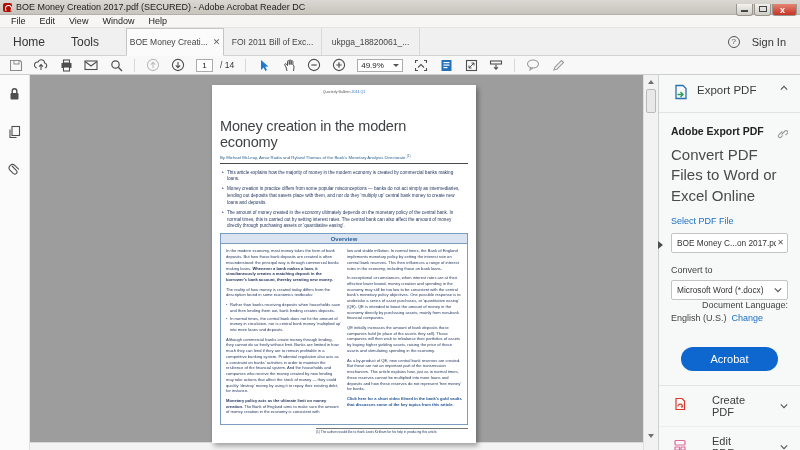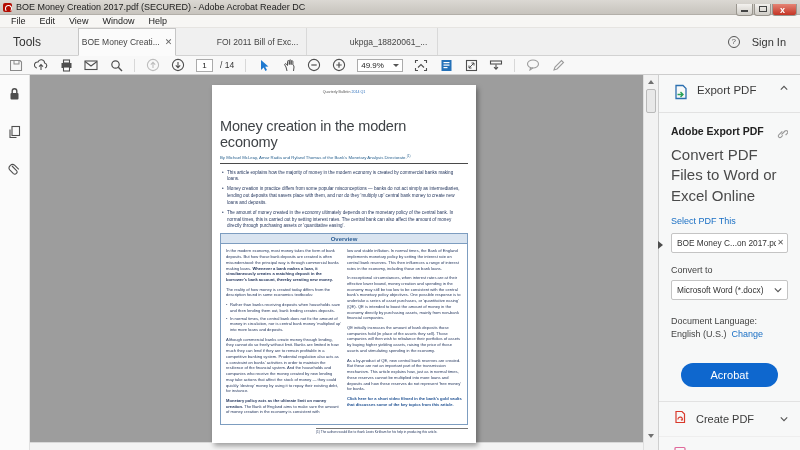--- a/index.html
+++ b/index.html
@@ -17,21 +17,21 @@
   .win-btn .glyph-max{ position:absolute; left:4px; top:2px; width:8px; height:6px; border:1.5px solid #444;}
   .win-btn .glyph-close{ position:absolute; left:7px; top:1px; color:#fff; font-size:9px; font-weight:bold; line-height:10px;}
 
   
   .menubar { height:13px; background:#f7f6f4; display:flex; align-items:center; padding-left:4px; border-bottom:1px solid #e6e4e1; }
   .menu-item { font-size:9px; color:#222; padding:0 7px; }
 
   
   .tabbar { height:28px; background:#f0f0f0; border-bottom:1px solid #d2d2d2; display:flex; align-items:stretch; }
   .nav-tab { font-size:12px; color:#333; padding:0 13px; display:flex; align-items:center; }
-  .doc-tabs { display:flex; margin-left:24px;gap:33px; }
+  .doc-tabs { display:flex; margin-left:14px; }
   .doc-tab { width:98px; font-size:8.5px; color:#444; display:flex; align-items:center; justify-content:center; gap:5px; border-left:1px solid #d9d9d9; border-right:1px solid #d9d9d9; }
   .doc-tab.active { background:#fbfbfb; border:1px solid #c6c6c6; border-bottom:1px solid #fbfbfb; margin-bottom:-1px; }
   .doc-tab + .doc-tab { border-left:none; }
   .doc-tab .tab-label{ overflow:hidden; white-space:nowrap; }
   .tab-close { font-size:9px; color:#666; line-height:9px; }
   .tabbar-right { margin-left:auto; display:flex; align-items:center; gap:12px; padding-right:14px; }
   .help-circle { width:12px; height:12px; border:1px solid #555; border-radius:50%; font-size:8px; color:#555; display:flex; align-items:center; justify-content:center; }
   .signin { font-size:11px; color:#333; }
 
   
@@ -92,25 +92,25 @@
   .sec-title-row { display:flex; align-items:flex-start; }
   .sec-title { font-size:10.5px; font-weight:bold; color:#222; flex:1; }
   .sec-desc { font-size:15px; color:#4a4a4a; line-height:1.35; margin-top:2px; }
   .blue-link { color:#1a6fc4; font-size:9px; }
   .select-link { display:inline-block; margin-top:10px; }
   .file-box { margin-top:5px; background:#fff; border:1px solid #c4c4c4; border-radius:2px; padding:4px 3px 4px 5px; font-size:8.3px; color:#333; display:flex; align-items:center; }
   .file-box .fname { flex:1; white-space:nowrap; overflow:hidden; }
   .file-x { font-size:8px; color:#555; margin-left:1px; }
   .convert-label { margin-top:12px; font-size:9px; color:#444; }
   .format-select { margin-top:5px; background:#fff; border:1px solid #c4c4c4; border-radius:2px; padding:4px 5px; font-size:8.3px; color:#333; display:flex; align-items:center; justify-content:space-between; }
-  .lang-label { margin-top:16px; font-size:9px; color:#444; }
+  .lang-label { margin-top:0; font-size:9px; color:#444;text-align:right; }
   .lang-row { margin-top:3px; font-size:9px; color:#444; display:flex; gap:5px; }
   .convert-btn { margin:24px 10px 0 10px; height:24px; border-radius:13px; background:#0e67ce; color:#fff; font-size:11px; display:flex; align-items:center; justify-content:center; }
   .panel-rows { margin-top:14px; border-top:1px solid #e2e2e2; }
-  .p-row { display:flex; align-items:center; gap:9px; padding:8px 12px 8px 14px; }
+  .p-row { display:flex; align-items:center; gap:25px; padding:8px 12px 8px 14px; }
   .p-row .row-label { font-size:11px; color:#3b3b3b; flex:1; }
   .p-row + .p-row { border-top:1px solid #eeeeee; }
   .store-block { border-top:1px solid #e2e2e2; margin-top:2px; padding:10px 8px 0 8px; text-align:center; }
   .store-text { font-size:9.5px; font-weight:bold; color:#222; line-height:1.3; }
 </style>
 </head>
 <body>
 
 <div class="titlebar">
   <span class="app-icon"></span>
@@ -130,20 +130,21 @@
 
 <div class="menubar">
   <span class="menu-item">File</span>
   <span class="menu-item">Edit</span>
   <span class="menu-item">View</span>
   <span class="menu-item">Window</span>
   <span class="menu-item">Help</span>
 </div>
 
 <div class="tabbar">
+  <span class="nav-tab">Home</span>
   <span class="nav-tab">Tools</span>
   <div class="doc-tabs">
     <div class="doc-tab active">
       <span class="tab-label">BOE Money Creati...</span>
       <span class="tab-close">✕</span>
     </div>
     <div class="doc-tab">
       <span class="tab-label">FOI 2011 Bill of Exc...</span>
     </div>
     <div class="doc-tab">
@@ -362,21 +363,21 @@
       <div class="sec-title-row">
         <span class="sec-title">Adobe Export PDF</span>
         <span>
           <svg width="11" height="11" viewBox="0 0 11 11">
               <path d="M4.5 6.5 L8 3 a1.6 1.6 0 0 1 2.3 2.3 L8.6 7" fill="none" stroke="#9a9a9a" stroke-width="1.1"></path>
               <path d="M6.5 4.5 L3 8 a1.6 1.6 0 0 0 2.3 2.3 L7 8.6" fill="none" stroke="#9a9a9a" stroke-width="1.1" transform="translate(-1.2 -1.2)"></path>
             </svg>
         </span>
       </div>
       <div class="sec-desc">Convert PDF Files to Word or Excel Online</div>
-      <span class="blue-link select-link">Select PDF This</span>
+      <span class="blue-link select-link">Select PDF File</span>
       <div class="file-box">
         <span class="fname">BOE Money C...on 2017.pdf</span>
         <span class="file-x">✕</span>
       </div>
       <div class="convert-label">Convert to</div>
       <div class="format-select">
         <span>Microsoft Word (*.docx)</span>
         <svg class="chev" viewBox="0 0 10 6" width="8" height="5">
             <path d="M1 1 L5 5 L9 1" fill="none" stroke="#555" stroke-width="1.4"></path>
           </svg>

